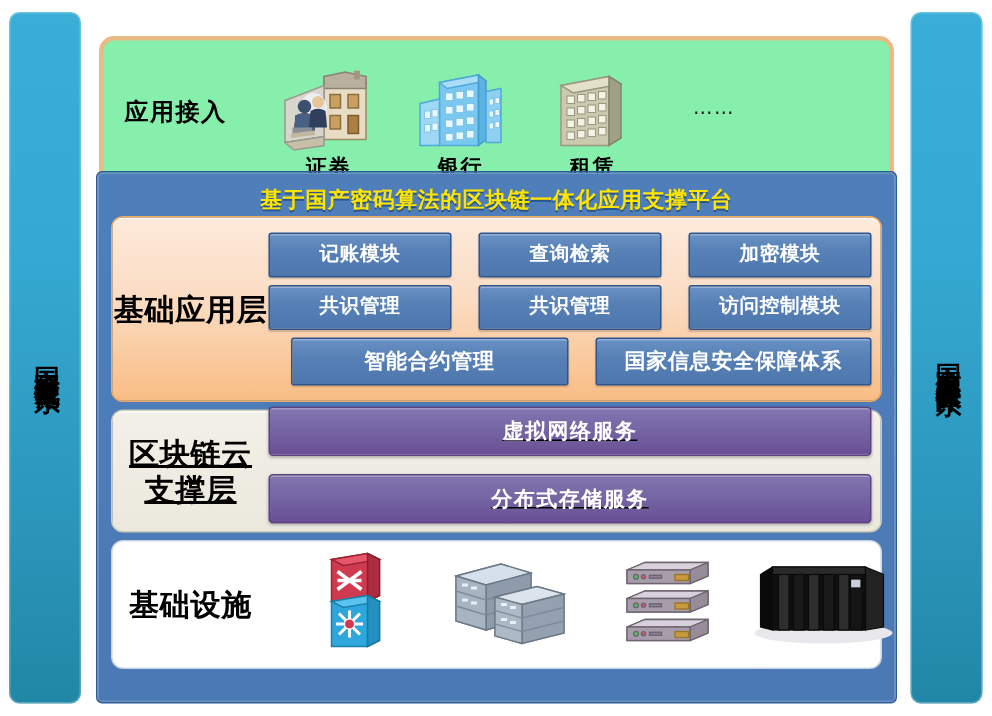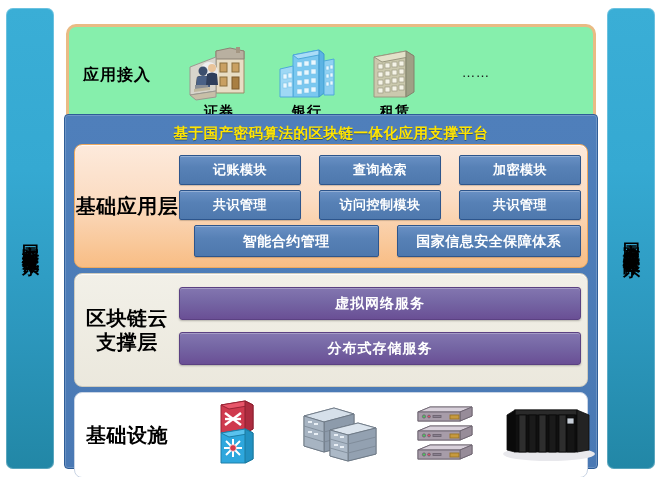--- a/index.html
+++ b/index.html
@@ -143,24 +143,25 @@
 
   
   .layer-app {
     height: 124px;
     background: linear-gradient(180deg,#fdeadc 0%, #fbdcc2 45%, #f8bd84 100%);
     border: 1px solid #eda95f;
     box-shadow: inset 0 1px 0 rgba(255,255,255,.7);
   }
   
   .layer-cloud {
-    height: 114px;
+    height: 82px;
     background: linear-gradient(180deg,#f2f0e8 0%, #ebe8dd 100%);
     border: 1px solid #cfcbbd;
     box-shadow: inset 0 1px 0 rgba(255,255,255,.8);
+    text-decoration: underline;
   }
   
   .layer-infra {
     height: 86px;
     background: #ffffff;
     border: 1px solid #c9d4e4;
     margin-bottom: 0;
   }
 
   
@@ -341,22 +342,22 @@
   <div class="layer layer-app">
     <div class="layer-label">基础应用层</div>
     <div class="layer-body">
       <div class="mod-row">
         <div class="chip thirds">记账模块</div>
         <div class="chip thirds">查询检索</div>
         <div class="chip thirds">加密模块</div>
       </div>
       <div class="mod-row">
         <div class="chip thirds">共识管理</div>
+        <div class="chip thirds">共识管理</div>
         <div class="chip thirds">访问控制模块</div>
-        <div class="chip thirds">共识管理</div>
       </div>
       <div class="mod-row">
         <div class="chip wide">智能合约管理</div>
         <div class="chip wide">国家信息安全保障体系</div>
       </div>
     </div>
   </div>
 
   <div class="layer layer-cloud">
     <div class="layer-label">区块链云

